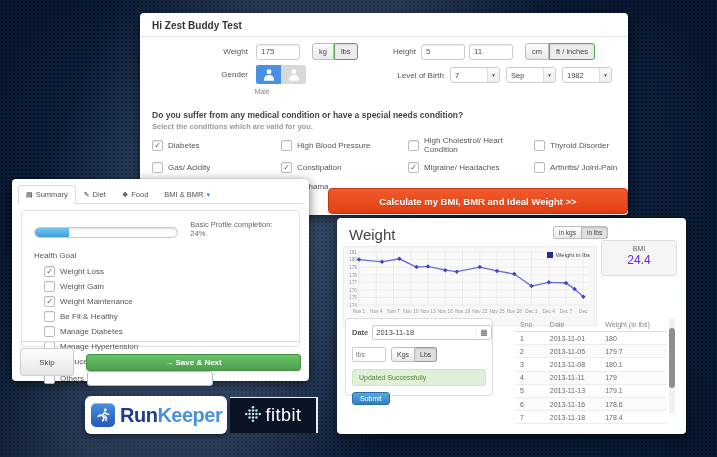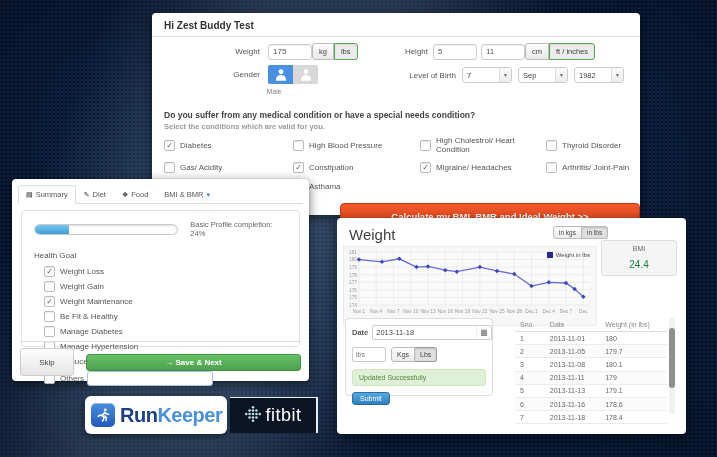--- a/index.html
+++ b/index.html
@@ -9,61 +9,61 @@
     background-color:#0e2444;
     background-image:
       linear-gradient(112deg, rgba(170,200,230,0) 12%, rgba(175,205,232,0.25) 30%, rgba(175,205,232,0.25) 44%, rgba(170,200,230,0) 62%),
       radial-gradient(rgba(4,16,34,0.95) 0.9px, transparent 1.3px);
     background-size:auto, 4px 4px;
     box-shadow:inset 0 0 140px rgba(0,0,15,.5);
   }
   .panel{position:absolute;background:#fff;border-radius:4px;box-shadow:0 3px 12px rgba(0,0,0,.55),0 0 1px rgba(0,0,0,.4);}
 
   
-  .top-panel{left:152px;top:13px;width:488px;height:202px;z-index:1;}
+  .top-panel{left:140px;top:13px;width:488px;height:202px;z-index:1;}
   .tp-title{padding:7px 12px 5px;font-size:10px;font-weight:bold;color:#333;}
   .tp-divider{border-top:1px solid #e5e5e5;}
   .frow{position:absolute;display:flex;align-items:center;}
   .flabel{font-size:8px;color:#555;text-align:right;}
   .lw{width:108px;padding-right:8px;}
   .tin{height:14px;border:1px solid #ccc;border-radius:3px;padding:0 4px;font-size:8px;color:#555;box-shadow:inset 0 1px 1px rgba(0,0,0,.06);font-family:inherit;}
   .w38{width:34px;}
   .ubtn{height:17px;font-size:7.5px;padding:0 6px;margin:0;background:linear-gradient(#fdfdfd,#e9e9e9);border:1px solid #bbb;color:#444;font-family:inherit;cursor:pointer;}
-  .ubtn.first{border-radius:3px 0 0 3px;margin-left:0;}
+  .ubtn.first{border-radius:3px 0 0 3px;margin-left:12px;}
   .ubtn.last{border-radius:0 3px 3px 0;border-left:none;}
   .ubtn.green{border:1px solid #55a755;background:#ececec;box-shadow:inset 0 1px 2px rgba(0,0,0,.08);}
   .row-weight{left:0;top:30px;}
   .row-height{left:232px;top:30px;}
   .lh{width:44px;padding-right:5px;}
   .row-gender{left:0;top:52px;align-items:flex-start;}
   .gicons{display:flex;}
   .gicon{width:25px;height:19px;display:flex;align-items:center;justify-content:center;cursor:pointer;}
   .gicon.male{background:#4a90e2;border-radius:2px 0 0 2px;}
   .gicon.female{background:#d8d8d8;border-radius:0 2px 2px 0;}
   .gcaption{position:absolute;left:108px;top:75px;width:28px;text-align:center;font-size:7px;color:#888;}
   .row-dob{left:232px;top:54px;}
   .ldob{width:72px;padding-right:6px;}
   .sel{width:44px;height:14px;border:1px solid #ccc;border-radius:3px;background:#fff;display:flex;align-items:center;justify-content:space-between;padding-left:4px;margin-right:6px;font-size:7.5px;color:#444;cursor:pointer;}
   .selcaret{width:11px;height:100%;border-left:1px solid #ddd;background:linear-gradient(#fafafa,#ececec);display:flex;align-items:center;justify-content:center;font-size:5px;color:#555;border-radius:0 2px 2px 0;}
   .question{position:absolute;left:12px;top:97px;font-size:8.5px;font-weight:bold;color:#444;}
   .instruction{position:absolute;left:12px;top:109px;font-size:7.5px;font-weight:bold;color:#999;}
   .cond-grid{position:absolute;left:12px;top:123px;display:grid;grid-template-columns:129px 127px 126px 92px;row-gap:8px;font-size:8px;color:#555;}
   .check-item{display:flex;align-items:center;cursor:pointer;}
   .cb{display:inline-flex;align-items:center;justify-content:center;width:9px;height:9px;border:1px solid #bbb;border-radius:2px;background:#fff;margin-right:5px;font-size:8px;color:#555;box-shadow:inset 0 1px 1px rgba(0,0,0,.08);flex:none;}
-  .calc-btn{position:absolute;left:188px;top:175px;width:300px;height:26px;background:linear-gradient(#f05a2e,#e34114);border:1px solid #c23封9;border:1px solid #c23a10;border-radius:4px;color:#fff;font-size:9.5px;font-weight:bold;font-family:inherit;cursor:pointer;text-shadow:0 1px 1px rgba(0,0,0,.2);margin-top:15px;}
+  .calc-btn{position:absolute;left:188px;top:175px;width:300px;height:26px;background:linear-gradient(#f05a2e,#e34114);border:1px solid #c23封9;border:1px solid #c23a10;border-radius:4px;color:#fff;font-size:9.5px;font-weight:bold;font-family:inherit;cursor:pointer;text-shadow:0 1px 1px rgba(0,0,0,.2);}
 
   
   .left-panel{left:12px;top:179px;width:297px;height:202px;z-index:3;}
   .tabbar{position:absolute;left:6px;right:6px;top:4px;height:20px;border-bottom:1px solid #ddd;display:flex;align-items:flex-end;}
   .tab{font-size:7.5px;color:#555;padding:4px 7px 5px;border:1px solid transparent;border-bottom:none;border-radius:3px 3px 0 0;display:flex;gap:3px;align-items:center;position:relative;top:1px;cursor:pointer;background:transparent;text-align:center;}
   .tab.active{background:#fff;border-color:#ddd;}
   .ticon{font-size:7px;color:#333;}
   .tcaret{font-size:7px;color:#3a87d0;}
   .well{position:absolute;left:9px;right:9px;top:31px;bottom:34px;border:1px solid #e2e2e2;border-radius:4px;padding:9px 12px;box-sizing:border-box;}
-  .prow{display:flex;align-items:center;}
+  .prow{display:flex;align-items:flex-end;}
   .ptrack{width:146px;height:9px;border:1px solid #c9c9c9;border-radius:9px;background:#fdfdfd;box-shadow:inset 0 1px 2px rgba(0,0,0,.12);overflow:hidden;}
   .pfill{height:100%;background:linear-gradient(#74c6ef,#3f9fd8);border-radius:9px 0 0 9px;}
   .plabel{margin-left:12px;font-size:7.5px;color:#666;}
   .hg-label{margin-top:13px;font-size:8px;color:#555;}
   .goal-list{margin:6px 0 0 10px;}
   .goal{display:flex;align-items:center;margin-top:4px;font-size:8px;color:#555;cursor:pointer;}
   .oth-input{margin-left:3px;width:118px;height:13px;border:1px solid #9fc1de;border-radius:3px;font-size:8px;padding:0 3px;color:#444;font-family:inherit;}
   .lp-footer{position:absolute;left:8px;right:8px;bottom:5px;padding-top:6px;border-top:1px solid #ddd;display:flex;align-items:center;}
   .skip-btn{width:54px;height:28px;background:linear-gradient(#fefefe,#e6e6e6);border:1px solid #ccc;border-radius:3px;font-size:8px;color:#444;font-family:inherit;cursor:pointer;}
   .save-btn{flex:1;margin-left:12px;height:17px;background:linear-gradient(#67c267,#4f9e4f);border:1px solid #459245;border-radius:3px;color:#fff;font-size:8px;font-weight:bold;font-family:inherit;cursor:pointer;}
@@ -74,21 +74,21 @@
   .unit-toggle{position:absolute;left:216px;top:8px;display:flex;}
   .tgl{font-size:6.5px;padding:2px 5px;border:1px solid #bbb;background:linear-gradient(#fdfdfd,#ebebeb);color:#444;font-family:inherit;cursor:pointer;}
   .tgl:first-child{border-radius:3px 0 0 3px;}
   .tgl:last-child{border-radius:0 3px 3px 0;border-left:none;}
   .tgl.on{background:#e0e0e0;box-shadow:inset 0 1px 2px rgba(0,0,0,.15);}
   .chartbox{position:absolute;left:6px;top:28px;width:252px;height:78px;background:#f7f7f7;border:1px solid #ececec;}
   .legend{position:absolute;top:5px;right:6px;display:flex;align-items:center;font-size:6px;color:#444;}
   .lg-sq{width:6px;height:6px;background:#232b94;margin-right:3px;}
   .bmibox{position:absolute;left:264px;top:22px;width:74px;height:34px;background:#f5f5f5;border:1px solid #ddd;border-radius:3px;text-align:center;}
   .bmi-l{font-size:7px;color:#666;margin-top:4px;}
-  .bmi-v{font-size:10px;color:#15803d;margin-top:7px;}
+  .bmi-v{font-size:12px;color:#6d28d9;margin-top:1px;}
   .entrybox{position:absolute;left:8px;top:100px;width:148px;height:78px;border:1px solid #ddd;border-radius:4px;background:#fff;padding:6px;box-sizing:border-box;}
   .erow{display:flex;align-items:center;}
   .elabel{font-size:7.5px;font-weight:bold;color:#555;margin-right:4px;}
   .dwrap{flex:1;display:flex;align-items:center;border:1px solid #ccc;border-radius:2px;height:13px;background:#fff;}
   .dwrap input{border:none;flex:1;font-size:7.5px;padding:0 3px;color:#444;min-width:0;font-family:inherit;outline:none;background:transparent;}
   .cal{font-size:8px;color:#666;padding:0 3px;border-left:1px solid #eee;line-height:13px;}
   .r2{margin-top:7px;}
   .win{width:26px;height:13px;border:1px solid #ccc;border-radius:2px;font-size:7px;padding:0 3px;color:#555;font-family:inherit;}
   .ub{font-size:7px;padding:0 5px;height:15px;margin:0;background:linear-gradient(#fdfdfd,#ebebeb);border:1px solid #bbb;color:#444;font-family:inherit;cursor:pointer;}
   .ub.first{margin-left:5px;border-radius:3px 0 0 3px;}

